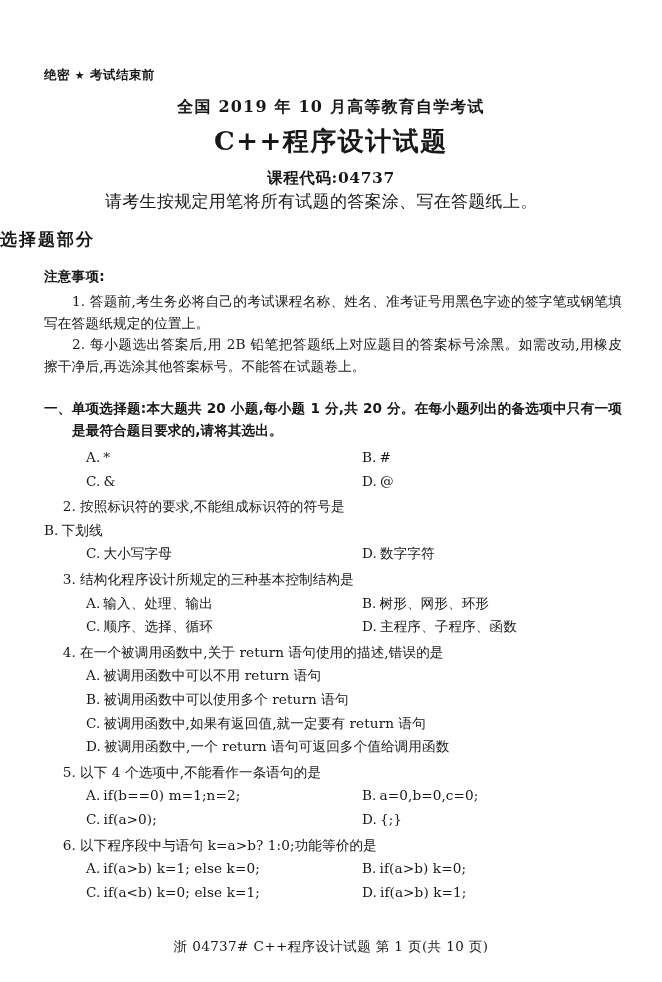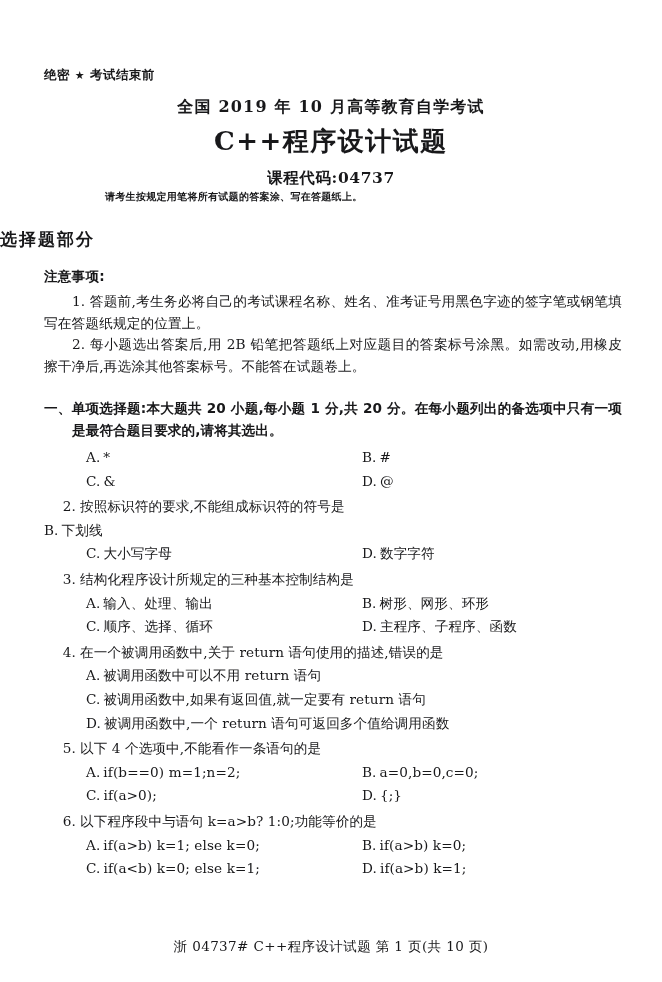--- a/index.html
+++ b/index.html
@@ -70,24 +70,23 @@
     letter-spacing: 0.6px;
     margin-top: 10px;
   }
 
   
   .instruct {
     position: absolute;
     left: 105px;
     top: 190px;
     font-family: "DejaVu Sans", "Liberation Sans", sans-serif;
-    font-size: 10px;
+    font-size: 17px;
     letter-spacing: 0.3px;
     white-space: nowrap;
-    font-weight: bold;
   }
 
   
   .part-heading {
     position: absolute;
     left: 0;
     top: 228px;
     width: 662px;
     text-align: left;
     font-family: "DejaVu Sans", "Liberation Sans", sans-serif;
@@ -247,20 +246,23 @@
             </div>
           </div>
         </div>
         <div class="question">
           <div class="q-stem"><span class="q-num">4.</span><span>在一个被调用函数中,关于 return 语句使用的描述,错误的是</span></div>
           <div class="opts">
             <div class="opt-row">
               <div class="opt opt-full"><span class="opt-letter">A.</span><span>被调用函数中可以不用 return 语句</span></div>
             </div>
             <div class="opt-row">
+              <div class="opt opt-full"><span class="opt-letter">B.</span><span>被调用函数中可以使用多个 return 语句</span></div>
+            </div>
+            <div class="opt-row">
               <div class="opt opt-full"><span class="opt-letter">C.</span><span>被调用函数中,如果有返回值,就一定要有 return 语句</span></div>
             </div>
             <div class="opt-row">
               <div class="opt opt-full"><span class="opt-letter">D.</span><span>被调用函数中,一个 return 语句可返回多个值给调用函数</span></div>
             </div>
           </div>
         </div>
         <div class="question">
           <div class="q-stem"><span class="q-num">5.</span><span>以下 4 个选项中,不能看作一条语句的是</span></div>
           <div class="opts">

